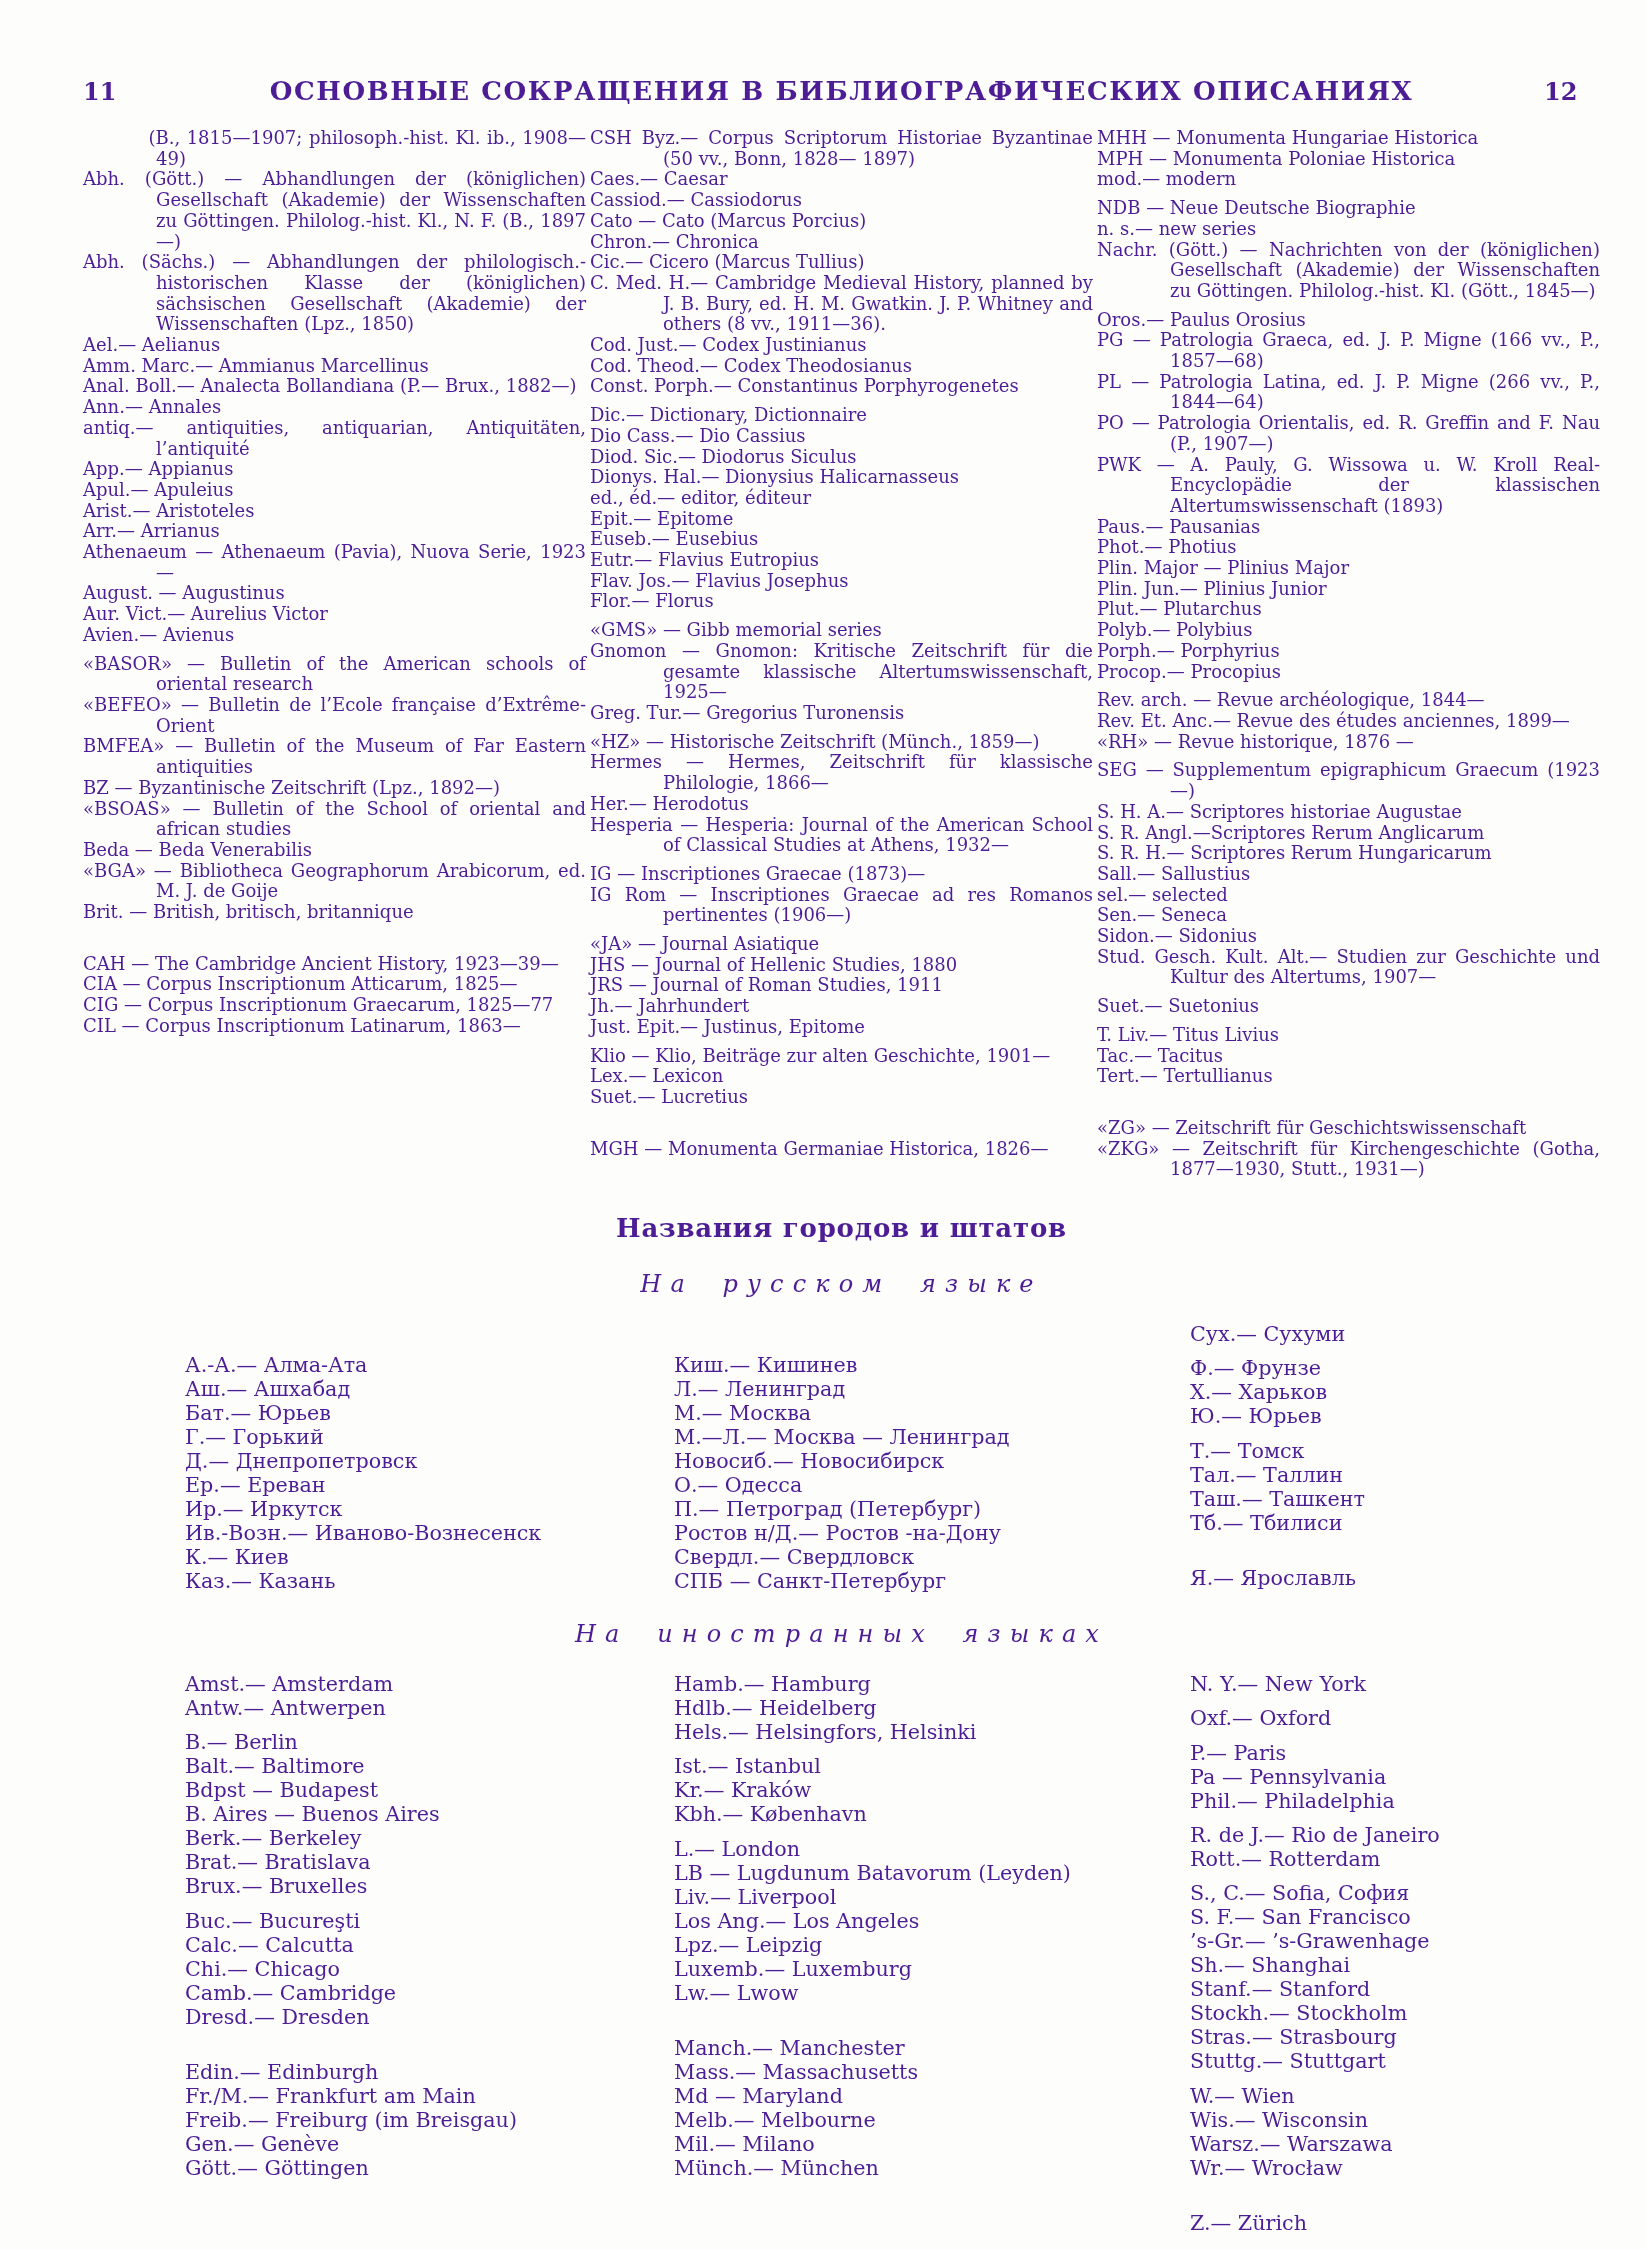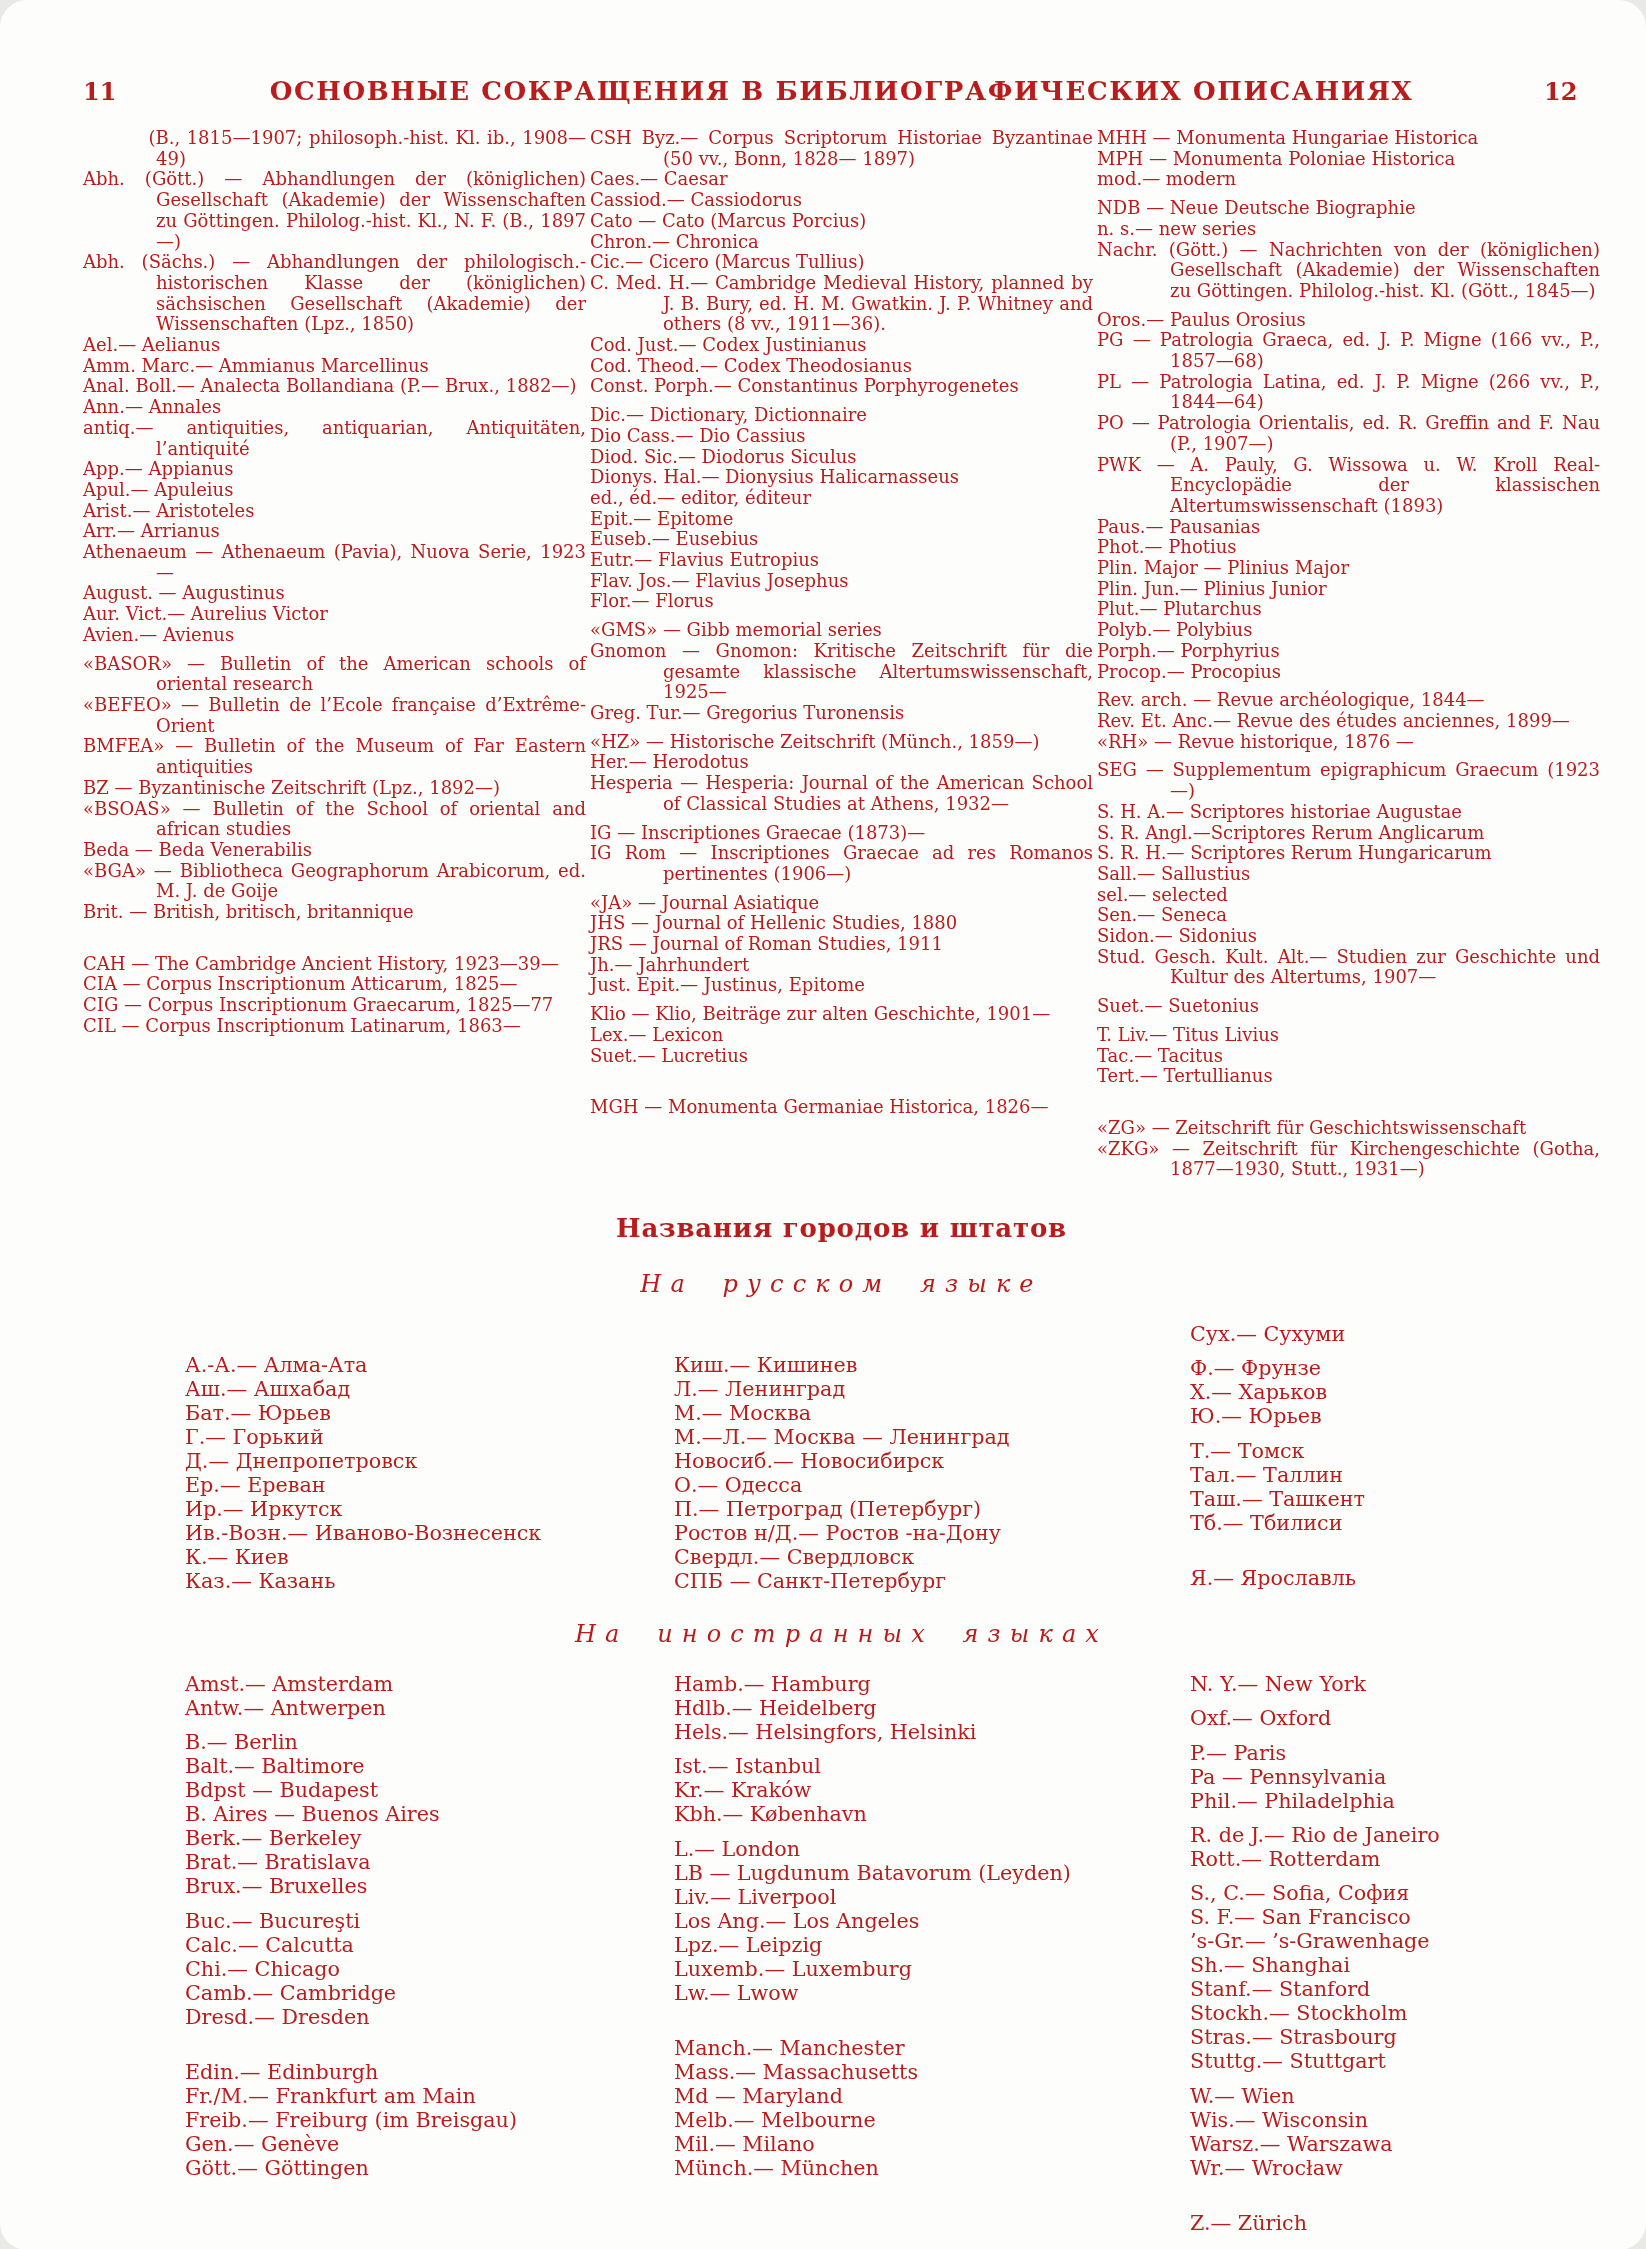--- a/index.html
+++ b/index.html
@@ -2,26 +2,25 @@
 <html lang="ru" style="font-size:12.7px"><head>
 <meta charset="utf-8">
 <style>
   html, body { margin: 0; padding: 0; background: #e9e9e6; }
   .page {
     position: relative;
     width: 1646px;
     height: 2250px;
     margin: 0 auto;
     background: #fdfdfb;
-    color: #b91c1c;
+    color: #4c1d95;
     font-family: "DejaVu Serif", "Liberation Serif", serif;
     box-sizing: border-box;
     padding: 76px 46px 32px 83px;
     overflow: hidden;
-    border-radius: 27px;
   }
   
   .runhead {
     display: flex;
     align-items: baseline;
     margin-bottom: 22px;
   }
   .pagenum {
     font-size: 24px;
     font-weight: bold;
@@ -162,20 +161,21 @@
           <p class="entry">Flav. Jos.— Flavius Josephus</p>
           <p class="entry">Flor.— Florus</p>
         </div>
         <div class="group">
           <p class="entry">«GMS» — Gibb memorial series</p>
           <p class="entry">Gnomon — Gnomon: Kritische Zeitschrift für die gesamte klassische Altertumswissenschaft, 1925—</p>
           <p class="entry">Greg. Tur.— Gregorius Turonensis</p>
         </div>
         <div class="group">
           <p class="entry">«HZ» — Historische Zeitschrift (Münch., 1859—)</p>
+          <p class="entry">Hermes — Hermes, Zeitschrift für klassische Philologie, 1866—</p>
           <p class="entry">Her.— Herodotus</p>
           <p class="entry">Hesperia — Hesperia: Journal of the American School of Classical Studies at Athens, 1932—</p>
         </div>
         <div class="group">
           <p class="entry">IG — Inscriptiones Graecae (1873)—</p>
           <p class="entry">IG Rom — Inscriptiones Graecae ad res Romanos pertinentes (1906—)</p>
         </div>
         <div class="group">
           <p class="entry">«JA» — Journal Asiatique</p>
           <p class="entry">JHS — Journal of Hellenic Studies, 1880</p>

